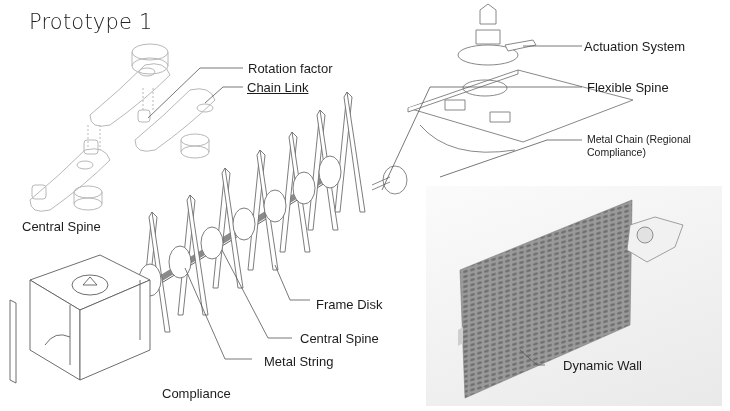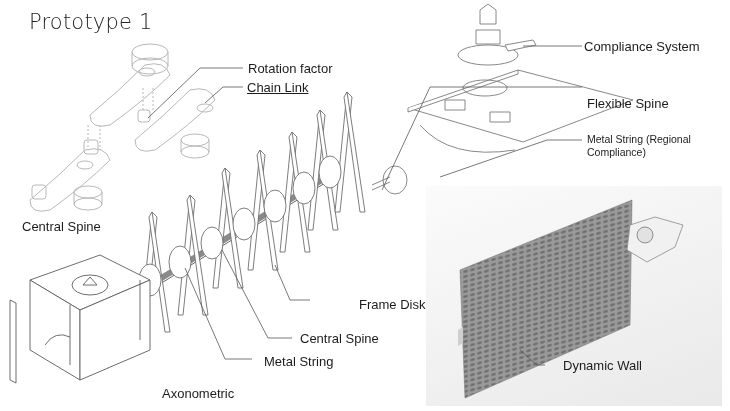--- a/index.html
+++ b/index.html
@@ -117,20 +117,20 @@
     <path d="M310 300 H290 L275 265"></path>
     <path d="M292 338 H268 L222 250"></path>
     <path d="M252 359 H225 L185 268"></path>
     <path d="M545 365 H537 L520 350"></path>
   </g>
 </svg>
 
 <div class="label" style="left:248px; top:61px;text-align:center;">Rotation factor</div>
 <div class="label" style="left:247px; top:80px;text-decoration:underline;">Chain Link</div>
 <div class="label" style="left:22px; top:219px;">Central Spine</div>
-<div class="label" style="left:584px; top:39px;">Compliance System</div>
-<div class="label" style="left:587px; top:96px;">Flexible Spine</div>
-<div class="label small" style="left:587px; top:133px;">Metal String (Regional Compliance)</div>
-<div class="label" style="left:316px; top:297px;margin-left:43px;">Frame Disk</div>
+<div class="label" style="left:584px; top:39px;">Actuation System</div>
+<div class="label" style="left:587px; top:80px;">Flexible Spine</div>
+<div class="label small" style="left:587px; top:133px;">Metal Chain (Regional Compliance)</div>
+<div class="label" style="left:316px; top:297px;">Frame Disk</div>
 <div class="label" style="left:300px; top:331px;">Central Spine</div>
 <div class="label" style="left:264px; top:354px;">Metal String</div>
-<div class="label" style="left:162px; top:386px;">Axonometric</div>
+<div class="label" style="left:162px; top:386px;">Compliance</div>
 <div class="label" style="left:563px; top:358px;text-align:center;">Dynamic Wall</div>
 
 </body></html>

